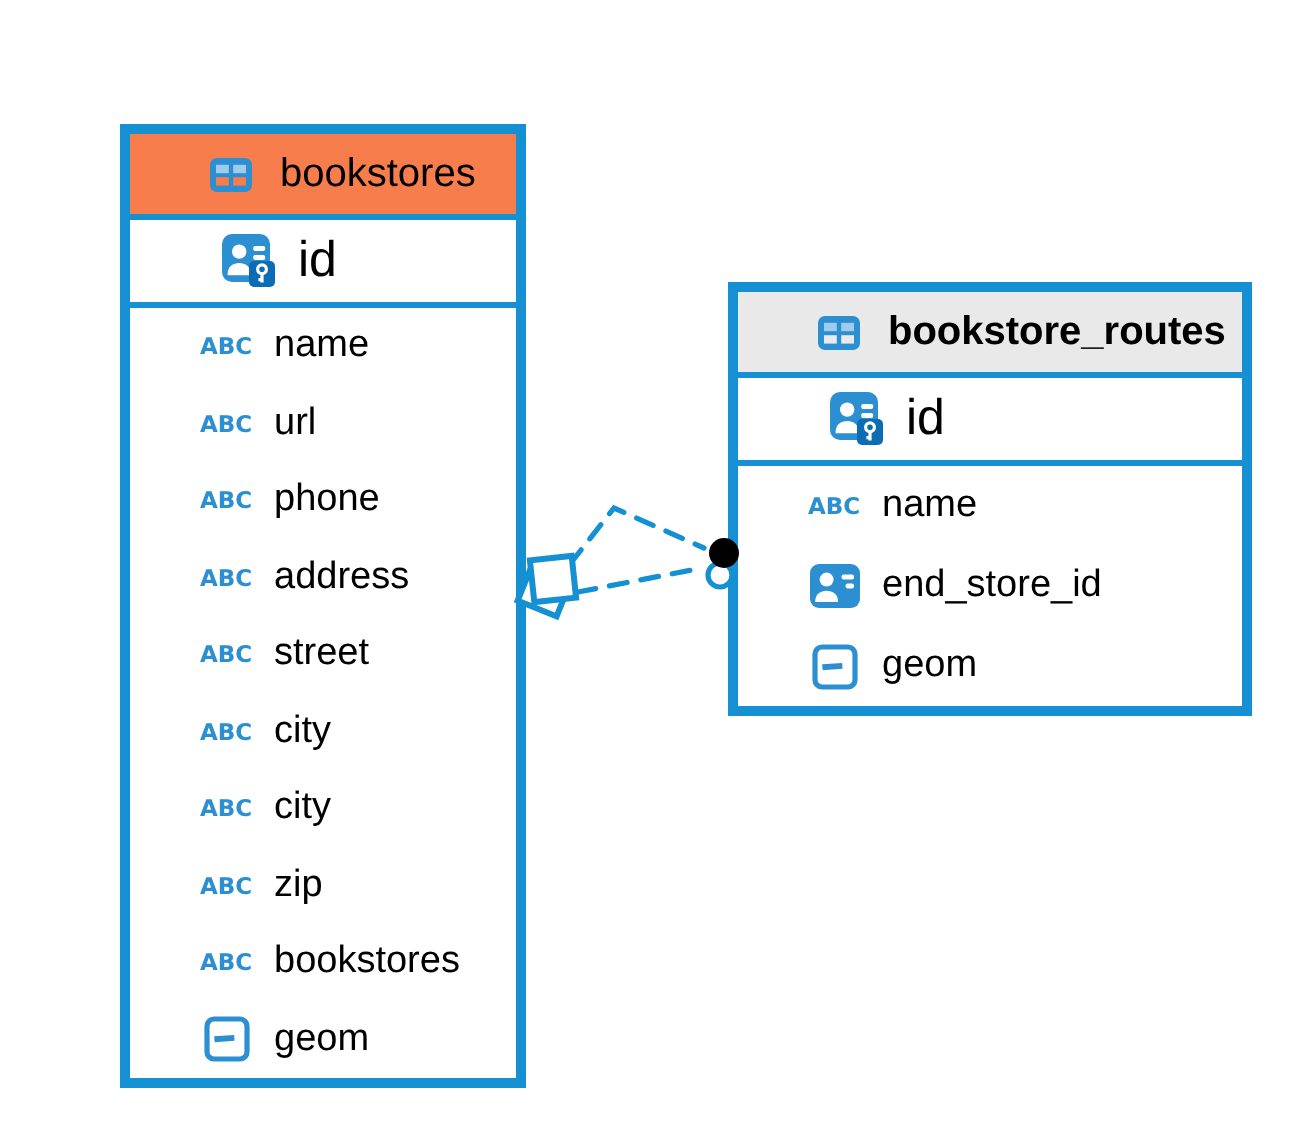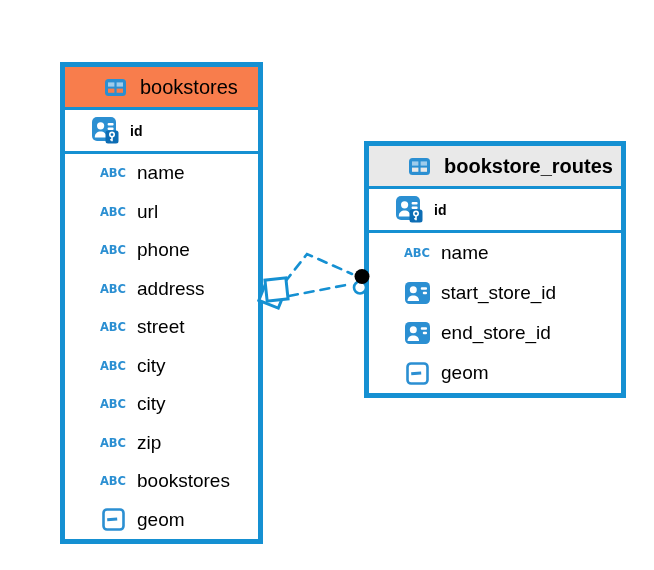--- a/index.html
+++ b/index.html
@@ -18,22 +18,22 @@
     position:absolute;background:#fff;border:5px solid var(--blue);
     box-sizing:border-box;z-index:2;
   }
   .thead{
     height:40px;display:flex;align-items:center;gap:9px;padding:0 10px;
     border-bottom:3px solid var(--blue);font-size:20px;
   }
   .thead.orange{background:var(--orange);--hdr:var(--orange);}
   .thead.gray{background:var(--gray);font-weight:bold;--hdr:var(--gray);}
   .pk-row{
-    height:41px;display:flex;align-items:center;gap:8px;padding:0 1px;
-    border-bottom:3px solid var(--blue);font-size:14px;font-weight:bold;
+    height:41px;display:flex;align-items:center;gap:8px;padding:0 20px;
+    border-bottom:3px solid var(--blue);font-size:25px;font-weight:normal;
   }
   .col-row{height:38.5px;display:flex;align-items:center;gap:8px;padding:0 8px;font-size:19px;}
   .t2 .col-row{height:40px;}
   .icon-cell{flex:0 0 32px;width:32px;display:flex;justify-content:center;align-items:center;margin-left:24px;}
   .abc{
     font-family:"DejaVu Sans",sans-serif;font-size:11.5px;font-weight:bold;
     color:var(--icon-blue);letter-spacing:0px;
   }
   .lbl{white-space:nowrap;}
   #wires{position:absolute;left:0;top:0;width:654px;height:570px;z-index:3;pointer-events:none;}
@@ -182,32 +182,20 @@
       <div class="col-row">
         <span class="icon-cell">
           <svg width="25" height="22" viewBox="0 0 25 22">
             <rect x="0" y="0" width="25" height="22" rx="4.5" fill="var(--icon-blue)"></rect>
             <circle cx="8.3" cy="7.8" r="3.5" fill="#fff"></circle>
             <path d="M2.6 18.6c0-3.4 2.6-5.2 5.7-5.2s5.7 1.8 5.7 5.2v0.4H2.6z" fill="#fff"></path>
             <rect x="15.8" y="5.2" width="6.2" height="2.5" rx="1" fill="#fff"></rect>
             <rect x="17.8" y="9.8" width="4.2" height="2.5" rx="1" fill="#fff"></rect>
           </svg>
         </span>
-        <span class="lbl">start_store_id</span>
-      </div>
-      <div class="col-row">
-        <span class="icon-cell">
-          <svg width="25" height="22" viewBox="0 0 25 22">
-            <rect x="0" y="0" width="25" height="22" rx="4.5" fill="var(--icon-blue)"></rect>
-            <circle cx="8.3" cy="7.8" r="3.5" fill="#fff"></circle>
-            <path d="M2.6 18.6c0-3.4 2.6-5.2 5.7-5.2s5.7 1.8 5.7 5.2v0.4H2.6z" fill="#fff"></path>
-            <rect x="15.8" y="5.2" width="6.2" height="2.5" rx="1" fill="#fff"></rect>
-            <rect x="17.8" y="9.8" width="4.2" height="2.5" rx="1" fill="#fff"></rect>
-          </svg>
-        </span>
         <span class="lbl">end_store_id</span>
       </div>
       <div class="col-row">
         <span class="icon-cell">
           <svg width="23" height="23" viewBox="0 0 23 23">
             <rect x="1.5" y="1.5" width="20" height="20" rx="3.5" fill="none" stroke="var(--icon-blue)" stroke-width="2.6"></rect>
             <rect x="5.2" y="9.8" width="10" height="3" fill="var(--icon-blue)" transform="rotate(-4 10 11.3)"></rect>
           </svg>
         </span>
         <span class="lbl">geom</span>

